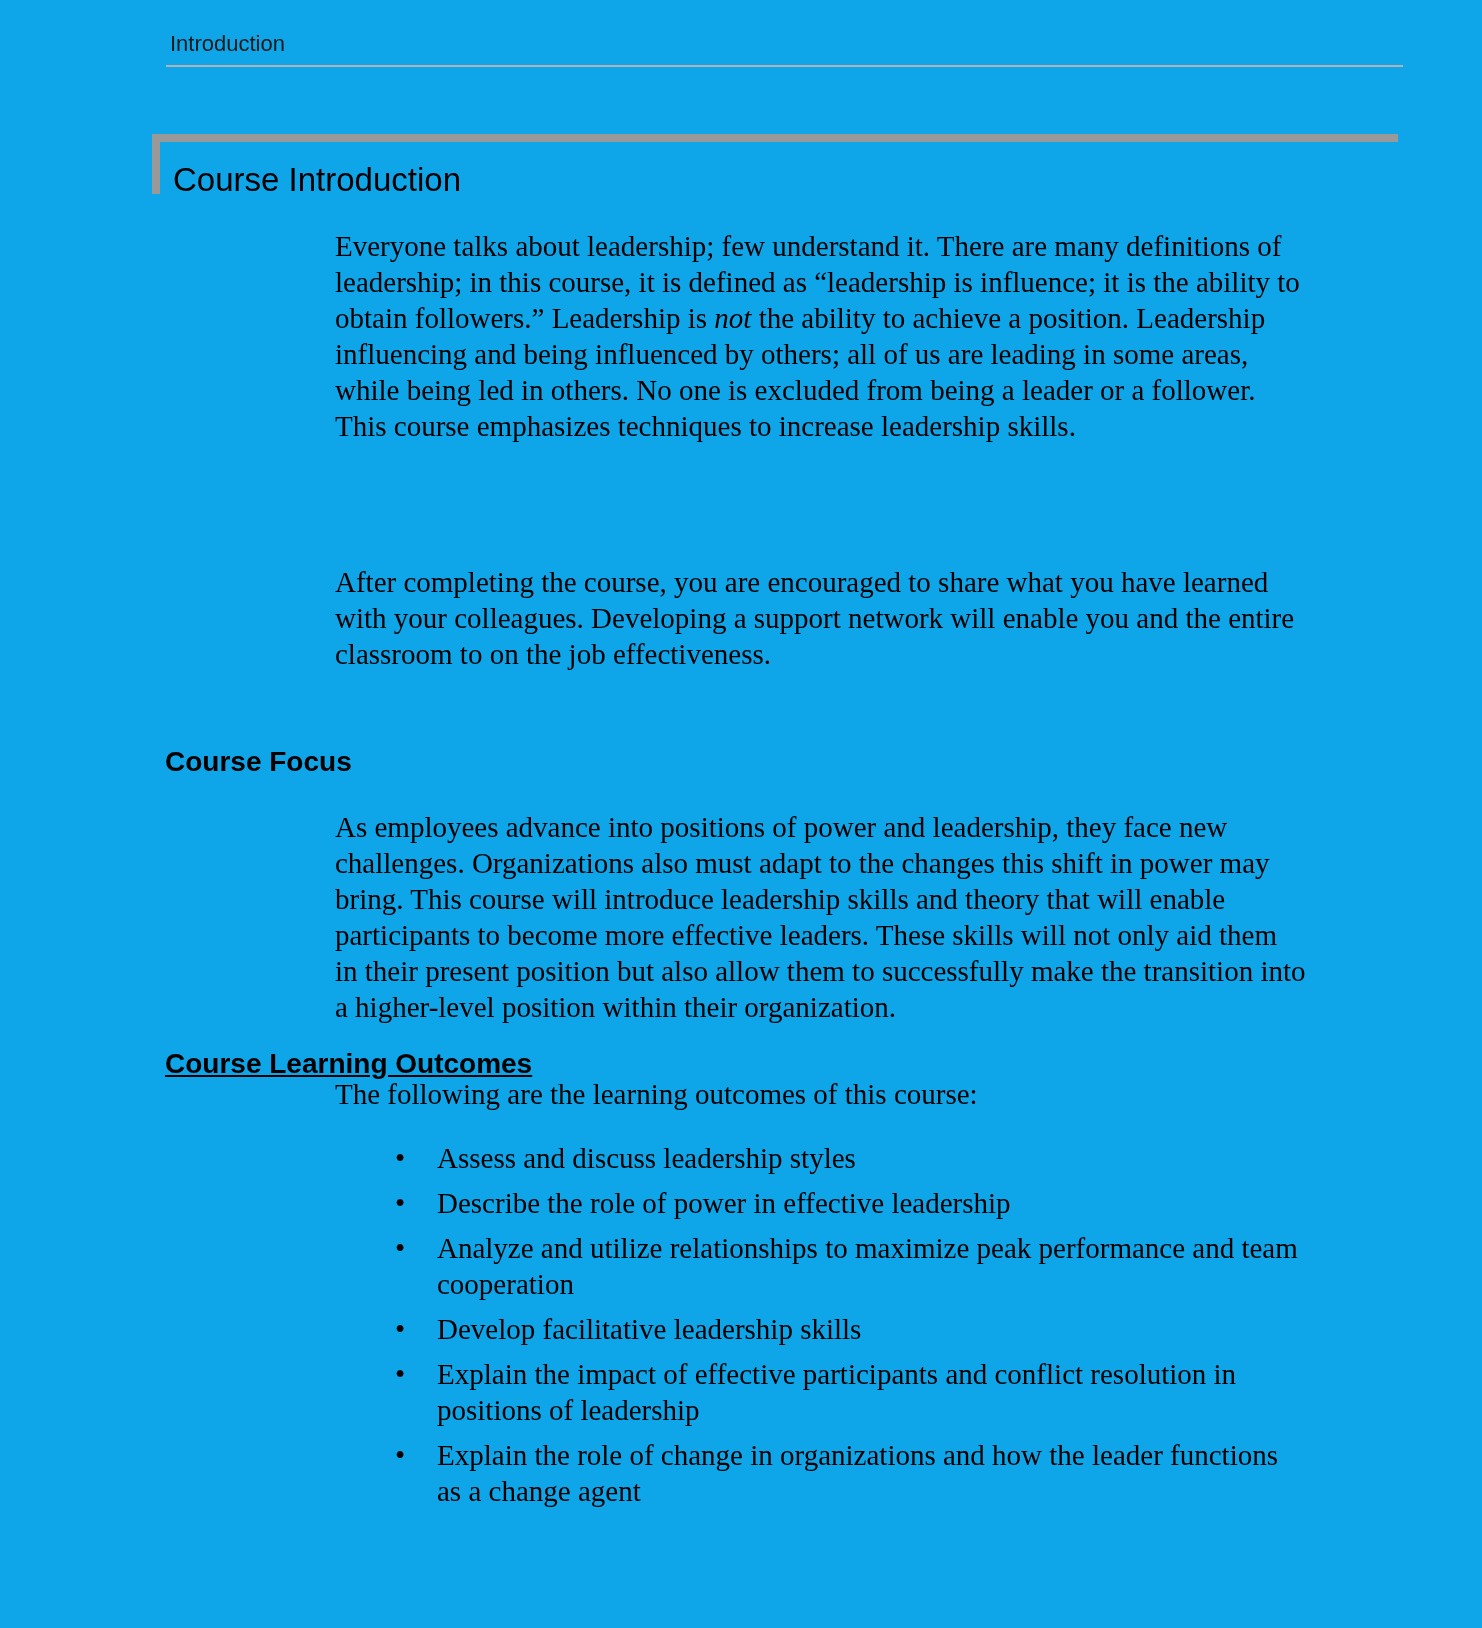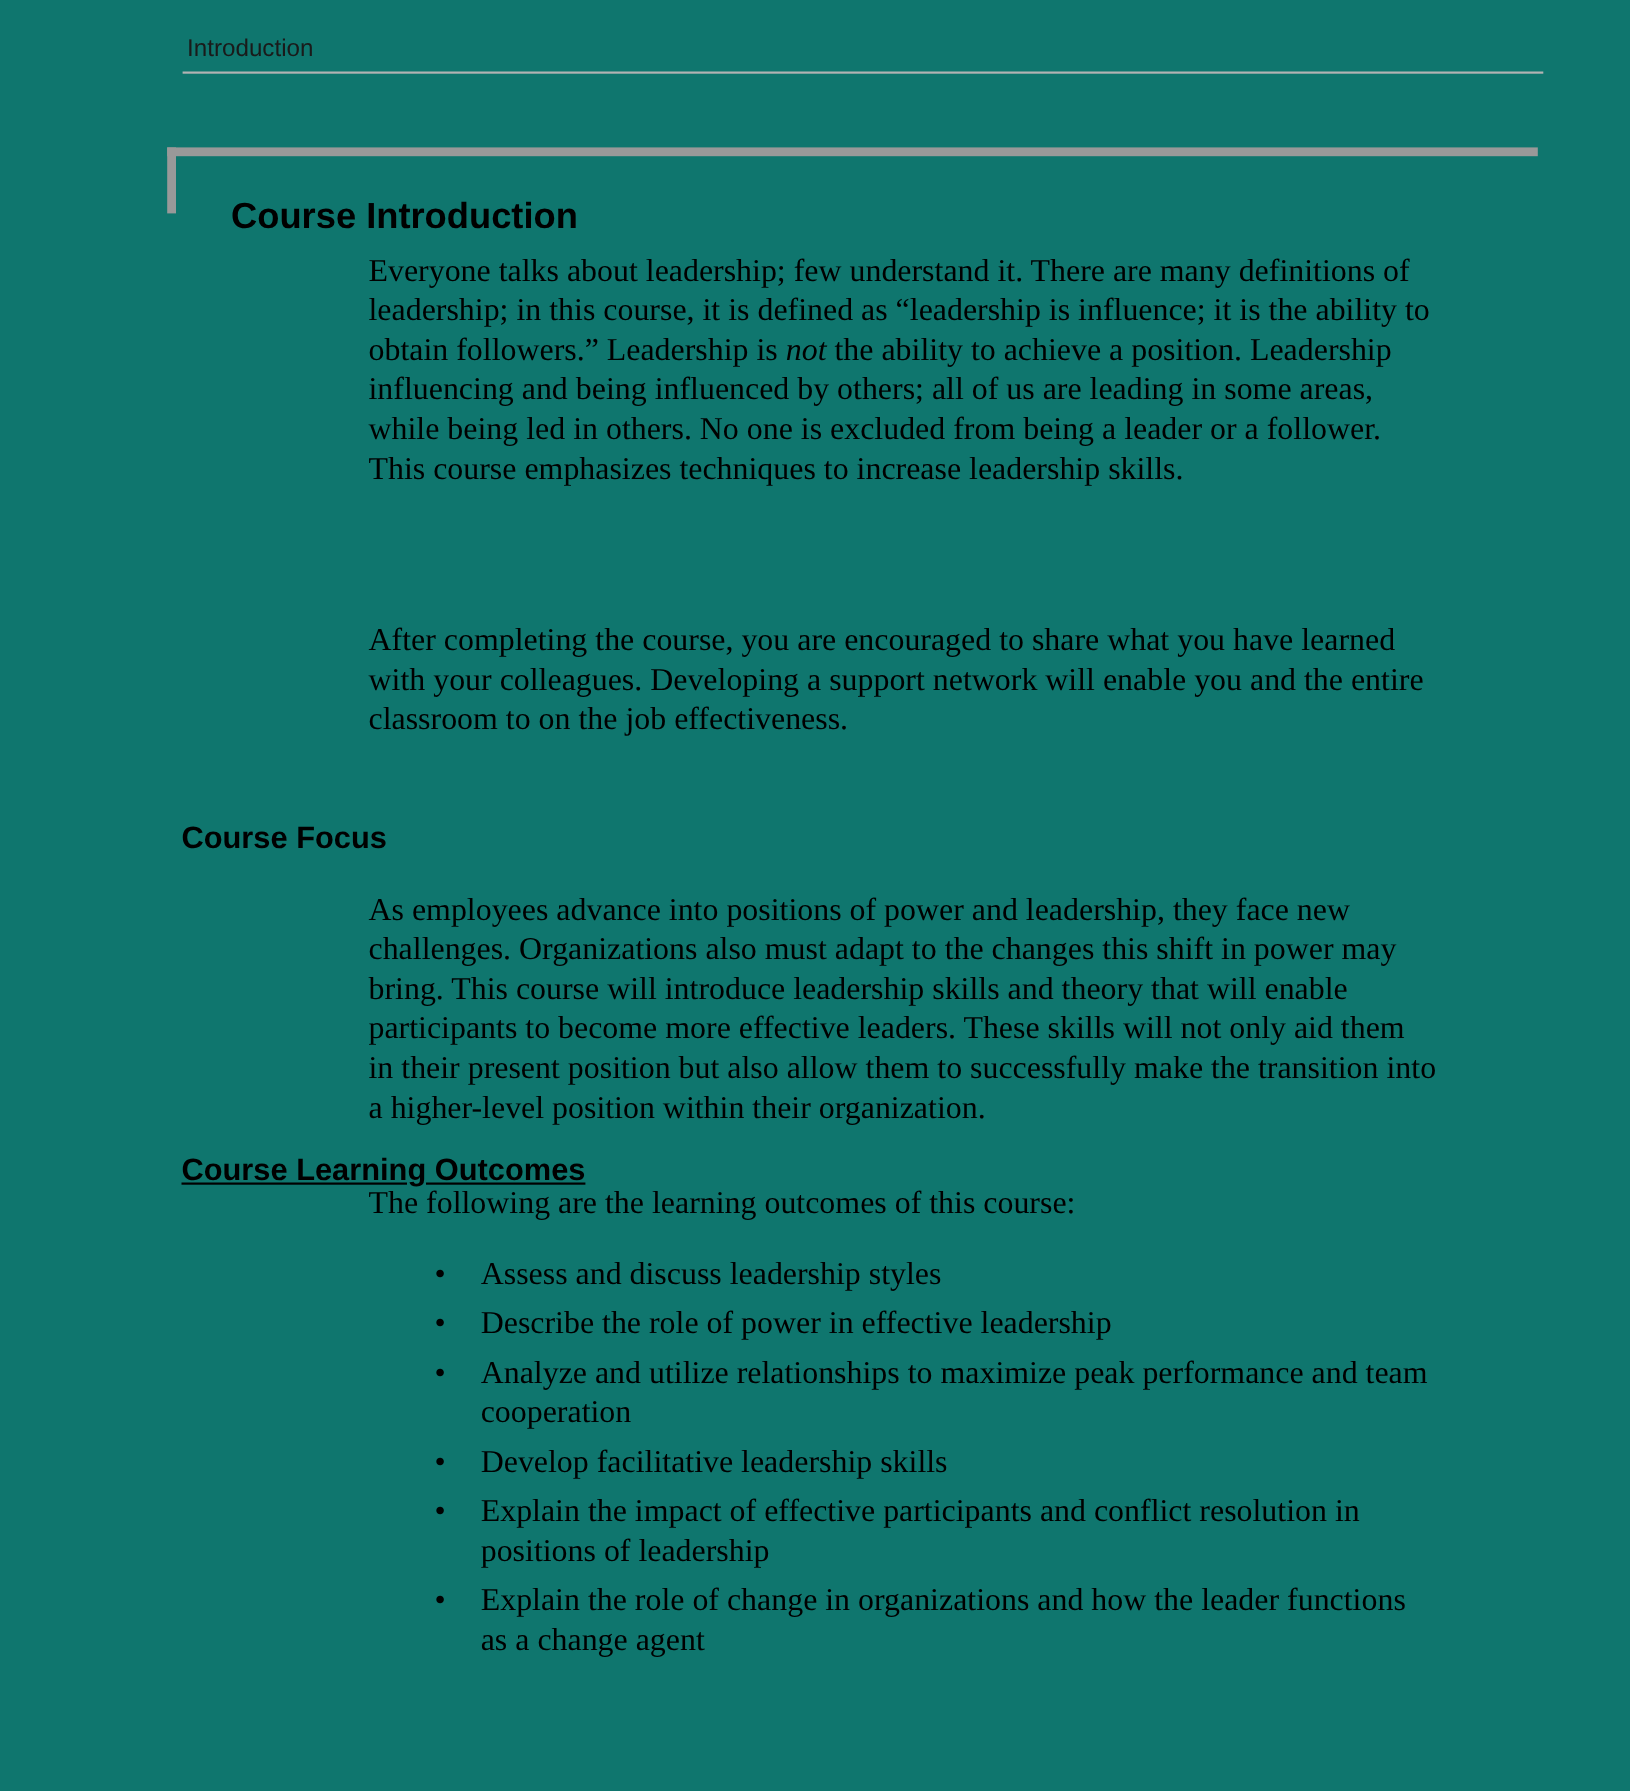--- a/index.html
+++ b/index.html
@@ -4,21 +4,21 @@
 <style>
   html, body {
     margin: 0;
     padding: 0;
     background: #ffffff;
   }
   .page {
     position: relative;
     width: 1482px;
     height: 1628px;
-    background: #0f766e;
+    background: #0ea5e9;
     color: #000000;
     font-family: "Liberation Serif", serif;
     overflow: hidden;
   }
 
   
   .runhead {
     position: absolute;
     left: 166px;
     top: 32px;
@@ -44,27 +44,26 @@
     position: absolute;
     left: 152px;
     top: 134px;
     width: 8px;
     height: 60px;
     background: #999999;
   }
   .chapter-title {
     position: absolute;
     left: 173px;
-    top: 155px;
+    top: 139px;
     font-family: "Liberation Sans", sans-serif;
-    font-weight: bold;
+    font-weight: normal;
     font-size: 33px;
     line-height: 38px;
     color: #000000;
-    margin-left: 37px;
   }
 
   
   .tline {
     font-size: 29px;
     line-height: 36px;
     white-space: nowrap;
   }
   .para { position: absolute; left: 335px; }
   .p1 { top: 228px; }

